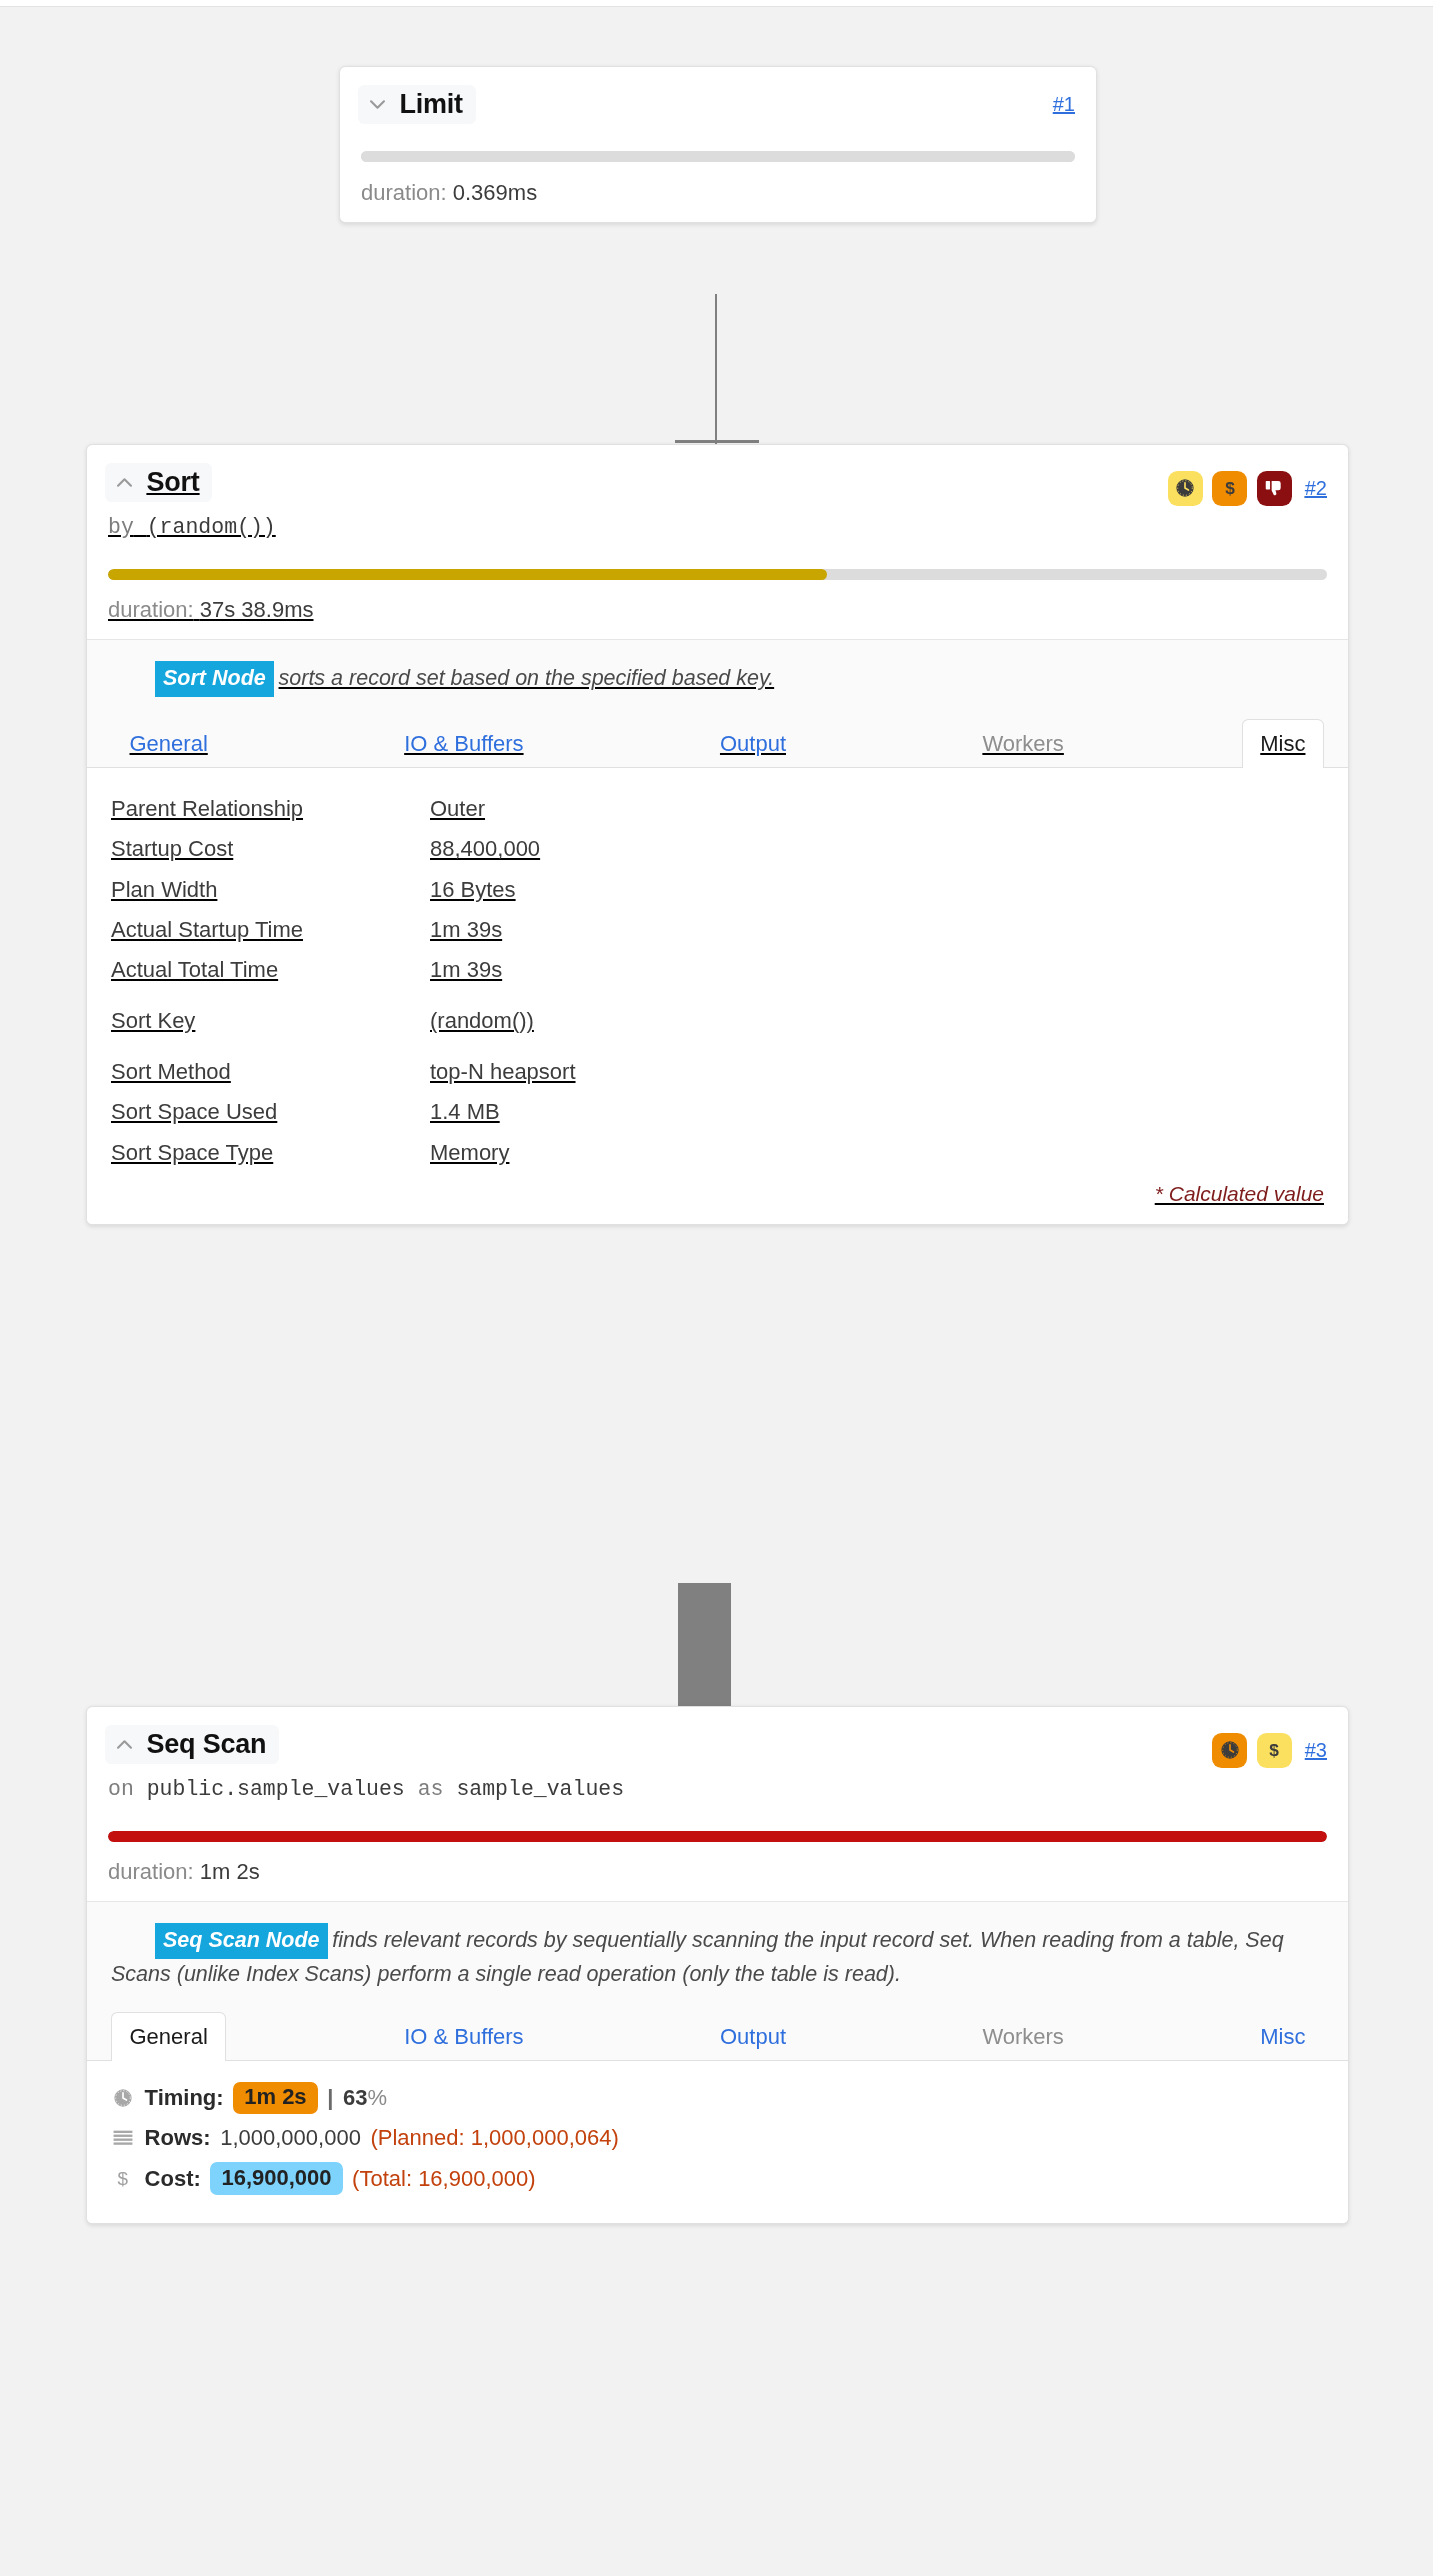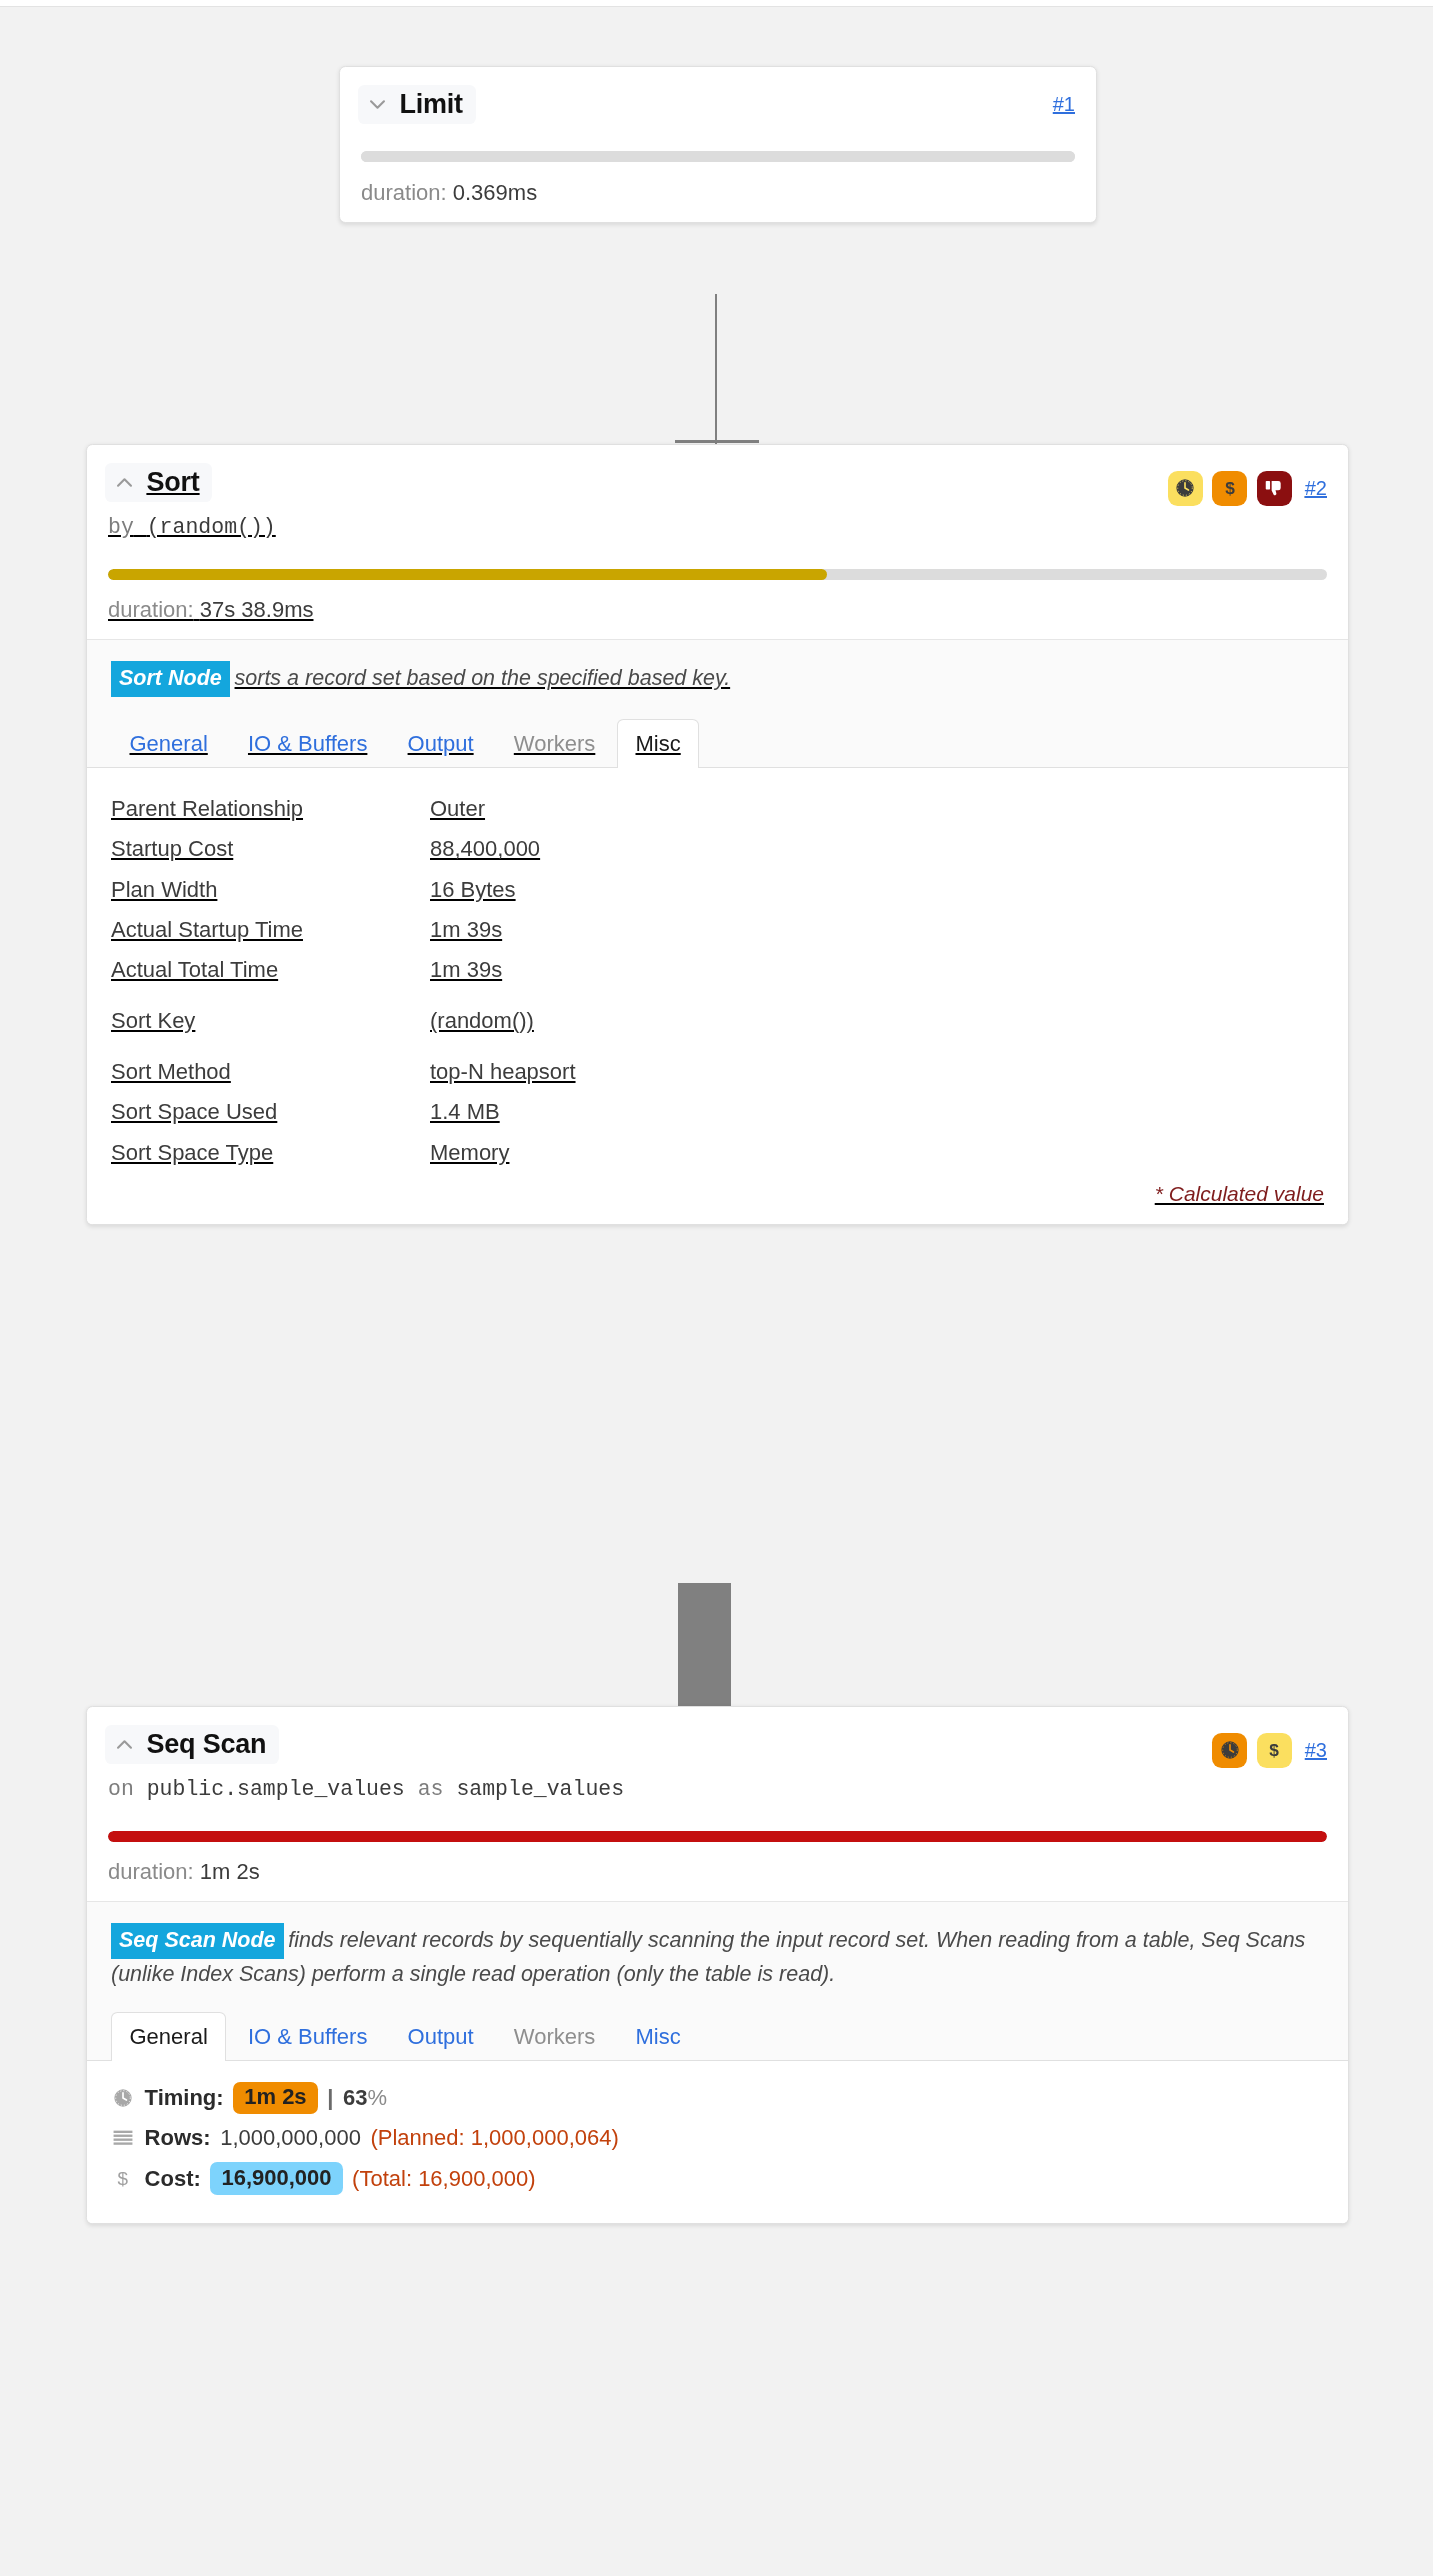--- a/index.html
+++ b/index.html
@@ -138,27 +138,29 @@
     line-height: 1.45;
   }
   .tag {
     display: inline-block;
     background: #14a6dd;
     color: #ffffff;
     font-weight: bold;
     font-style: italic;
     padding: 1.6px 8px 3.2px 8px;
     margin-right: 4.8px;
+    margin-left: 44px;
   }
   .tabs {
     display: flex;
     align-items: flex-end;
     padding: 14.3px 24px 0 24px;
     border-bottom: 0.8px solid #e0e0e0;
     gap: 3.2px;
+    justify-content: space-between;
   }
   .tab {
     font-size: 22px;
     color: #2f6fdd;
     padding: 11px 17.5px 11px 17.5px;
     border: 0.8px solid transparent;
     border-bottom: none;
     border-radius: 6.4px 6.4px 0 0;
     position: relative;
     top: 0.8px;

